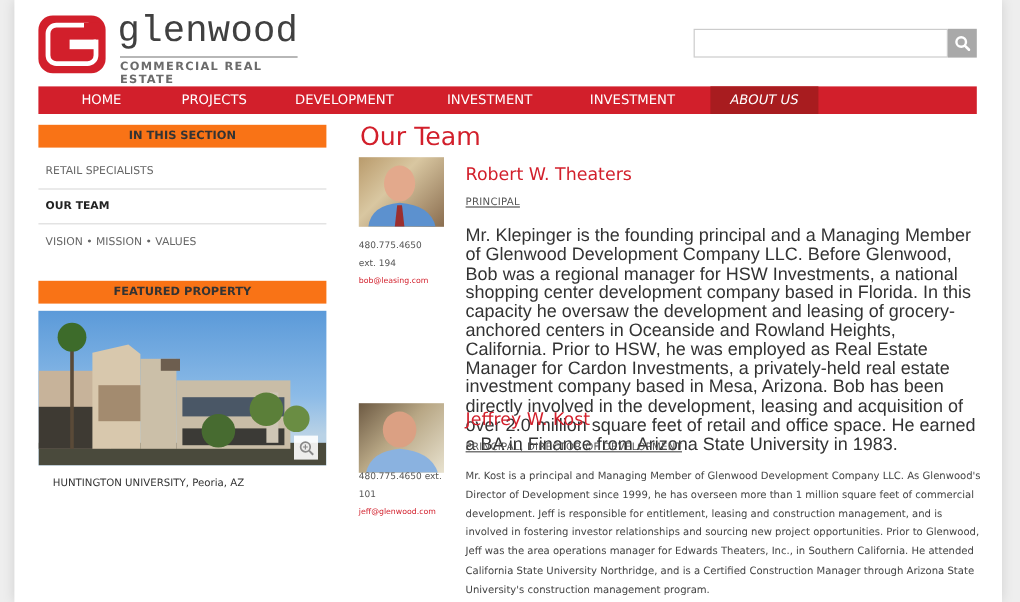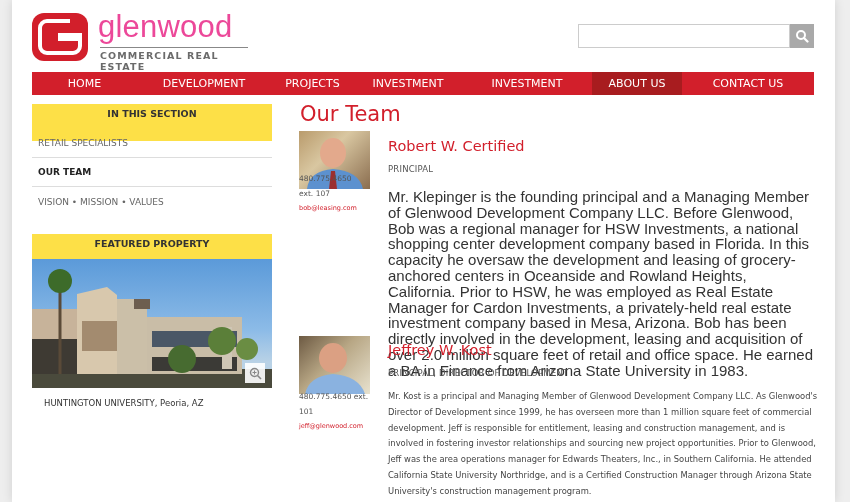--- a/index.html
+++ b/index.html
@@ -29,22 +29,22 @@
     border: 4px solid #fff; border-radius: 9px;
   }
   .logo-mark .g-bar {
     position: absolute; left: 26px; top: 20px; width: 22px; height: 8px; background: #fff;
   }
   .logo-mark .g-gap {
     position: absolute; left: 38px; top: 6px; width: 14px; height: 14px; background: #d21f2b;
   }
   .logo-name {
     position: absolute; left: 66px; top: -4px;
-    font-family: Liberation Sans, sans-serif; font-weight: 300;
-    font-size: 31px; color: #ec4899; letter-spacing: 0.2px; text-align: right;
+    font-family: Liberation Mono, monospace; font-weight: 300;
+    font-size: 31px; color: #404040; letter-spacing: 0.2px; text-align: right;
   }
   .logo-rule { position: absolute; left: 68px; top: 34px; width: 148px; height: 1px; background: #888; }
   .logo-sub {
     position: absolute; left: 68px; top: 37px;
     font-size: 9.5px; font-weight: bold; color: #6b6b6b; letter-spacing: 1.1px;
   }
   .search { position: absolute; left: 566px; top: 24px; width: 236px; height: 24px; }
   .search-input {
     position: absolute; left: 0; top: 0; width: 212px; height: 24px;
     border: 1px solid #cccccc; background: #fff; outline: none;
@@ -56,25 +56,25 @@
   }
   
   .nav {
     position: absolute; left: 20px; top: 72px; width: 782px; height: 23px;
     background: #d21f2b; display: flex;
   }
   .nav-item {
     height: 23px; line-height: 23px; color: #fff; font-size: 11px;
     text-align: center; white-space: nowrap;
   }
-  .nav-item.active { background: #a81c1f; }
+  .nav-item.active { background: #a81c1f; font-style: italic; }
   
   .side-head {
-    position: absolute; left: 20px; width: 240px; height: 37px; line-height: 19px;
-    background: #fde047; text-align: center; font-size: 9.5px; font-weight: bold; color: #333;
+    position: absolute; left: 20px; width: 240px; height: 19px; line-height: 19px;
+    background: #f97316; text-align: center; font-size: 9.5px; font-weight: bold; color: #333;
   }
   .side-item {
     position: absolute; left: 20px; width: 240px; height: 29px; line-height: 29px;
     font-size: 9px; color: #666; padding-left: 6px; border-bottom: 1px solid #ddd;
   }
   .side-item.current { color: #222; font-weight: bold; }
   .side-item.last { border-bottom: none; }
   .feat-img {
     position: absolute; left: 20px; top: 259px; width: 240px; height: 129px;
     overflow: hidden; background: linear-gradient(180deg, #5b9ad9 0%, #8cbbe7 55%, #b9d2e6 80%);
@@ -87,21 +87,21 @@
     position: absolute; left: 20px; top: 398px; font-size: 8.5px; color: #333; margin-left: 12px;
   }
   
   .title {
     position: absolute; left: 288px; top: 102px; font-size: 21px; color: #d21f2b;
   }
   .photo { position: absolute; left: 287px; width: 71px; height: 58px; overflow: hidden; }
   .contact { position: absolute; left: 287px; font-size: 7.5px; color: #555; line-height: 15px; width: 80px; }
   .contact .email { color: #d21f2b; font-size: 6.5px; }
   .name { position: absolute; left: 376px; font-size: 14.5px; color: #d21f2b; }
-  .role { position: absolute; left: 376px; font-size: 8.5px; color: #555; letter-spacing: 0.2px; }
+  .role { position: absolute; left: 376px; font-size: 8.5px; color: #555; letter-spacing: 0.2px; text-decoration: underline; }
   .bio {
     position: absolute; left: 376px; width: 430px; font-size: 9.5px; color: #333; line-height: 15.8px;
   }
   .bio.sans { font-family: Liberation Sans, sans-serif; font-size: 15px; }
   .bio.alt { font-size: 8.4px; line-height: 15.8px; color: #444; }
 </style>
 </head>
 <body>
 
 <div class="page">
@@ -122,26 +122,25 @@
     <button class="search-btn">
       <svg width="14" height="14" viewBox="0 0 14 14">
         <circle cx="6" cy="6" r="4" stroke="#fff" stroke-width="2" fill="none"></circle>
         <line x1="9" y1="9" x2="12.5" y2="12.5" stroke="#fff" stroke-width="2.2" stroke-linecap="round"></line>
       </svg>
     </button>
   </div>
 
   <div class="nav">
     <div class="nav-item" style="width:105px">HOME</div>
+    <div class="nav-item" style="width:83px">PROJECTS</div>
     <div class="nav-item" style="width:134px">DEVELOPMENT</div>
-    <div class="nav-item" style="width:83px">PROJECTS</div>
     <div class="nav-item" style="width:108px">INVESTMENT</div>
     <div class="nav-item" style="width:130px">INVESTMENT</div>
     <div class="nav-item active" style="width:90px">ABOUT US</div>
-    <div class="nav-item" style="width:132px">CONTACT US</div>
   </div>
 
   <div class="side-head" style="top:104px">IN THIS SECTION</div>
   <div class="side-item" style="top:129px">RETAIL SPECIALISTS</div>
   <div class="side-item current" style="top:158px">OUR TEAM</div>
   <div class="side-item last" style="top:188px">VISION • MISSION • VALUES</div>
 
   <div class="side-head" style="top:234px">FEATURED PROPERTY</div>
   <div class="feat-img">
     <svg width="240" height="129" viewBox="0 0 240 129">
@@ -175,26 +174,26 @@
 
   <div class="title">Our Team</div>
 
   <div class="photo" style="top:131px; background:linear-gradient(135deg,#b99b6c 0%,#d9c7a1 40%,#8a6d4f 100%)">
     <svg width="71" height="58" viewBox="0 0 71 58">
       <ellipse cx="34" cy="22" rx="13" ry="15" fill="#e3a98c"></ellipse>
       <path d="M8 58 Q10 40 34 38 Q60 40 64 58 Z" fill="#5c91cf"></path>
       <polygon points="32,40 36,40 38,58 30,58" fill="#9b2f2f"></polygon>
     </svg>
   </div>
-  <div class="contact" style="top:171px">
+  <div class="contact" style="top:197px">
     <div>480.775.4650</div>
-    <div>ext. 107</div>
+    <div>ext. 194</div>
     <div class="email">bob@leasing.com</div>
   </div>
-  <div class="name" style="top:138px">Robert W. Certified</div>
+  <div class="name" style="top:138px">Robert W. Theaters</div>
   <div class="role" style="top:164px">PRINCIPAL</div>
   <div class="bio sans" style="top:189px">Mr. Klepinger is the founding principal and a Managing Member of Glenwood Development Company LLC.  Before Glenwood, Bob was a regional manager for HSW Investments, a national shopping center development company based in Florida.  In this capacity he oversaw the development and leasing of grocery-anchored centers in Oceanside and Rowland Heights, California.  Prior to HSW, he was employed as Real Estate Manager for Cardon Investments, a privately-held real estate investment company based in Mesa, Arizona.  Bob has been directly involved in the development, leasing and acquisition of over 2.0 million square feet of retail and office space.  He earned a BA in Finance from Arizona State University in 1983.</div>
 
   <div class="photo" style="top:336px; background:linear-gradient(135deg,#6d5a43 0%,#b8a785 45%,#e8e2cf 100%)">
     <svg width="71" height="58" viewBox="0 0 71 58">
       <ellipse cx="34" cy="22" rx="14" ry="15" fill="#dba083"></ellipse>
       <path d="M6 58 Q10 40 34 38 Q60 40 66 58 Z" fill="#8ab2e0"></path>
     </svg>
   </div>
   <div class="contact" style="top:389px">

